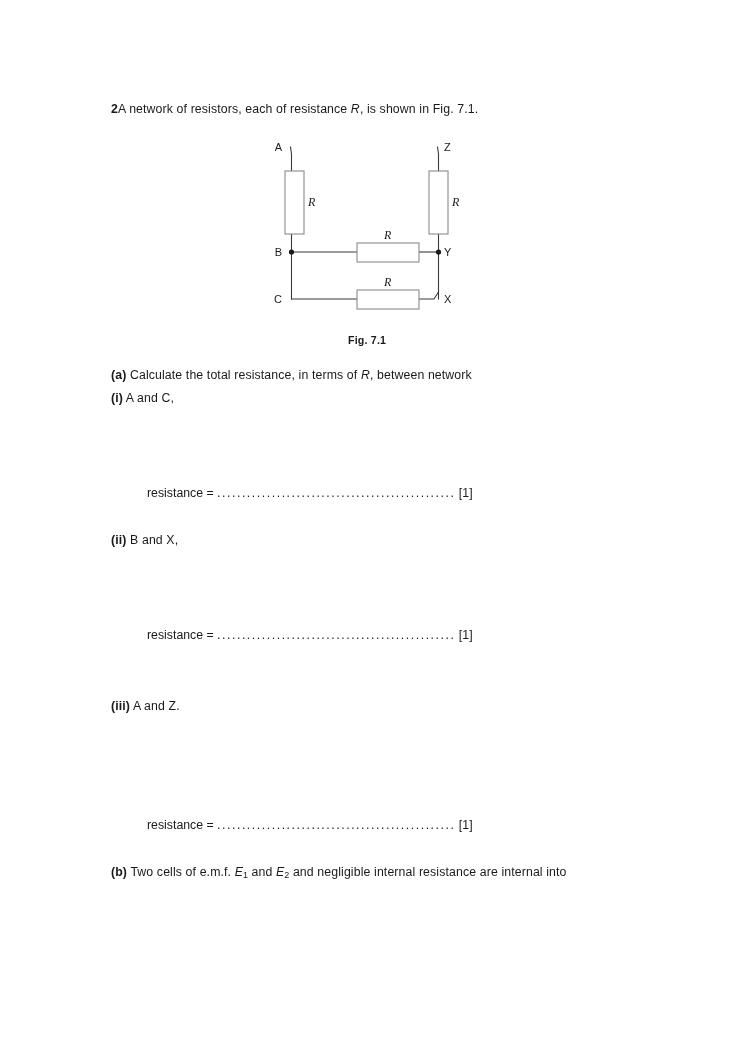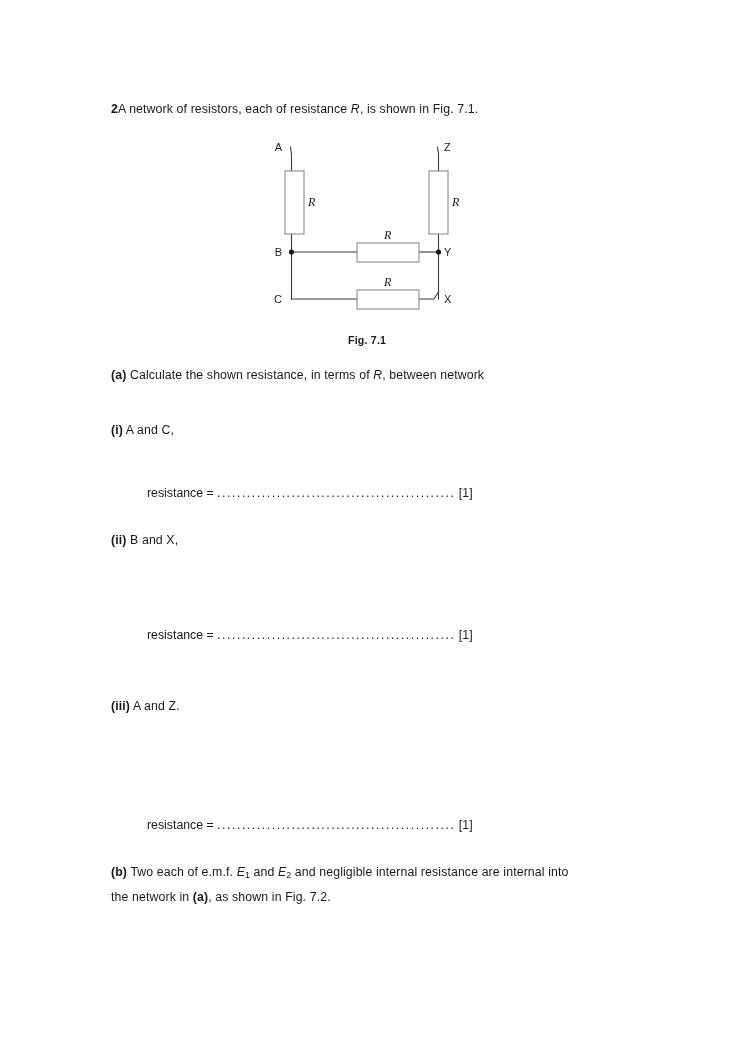--- a/index.html
+++ b/index.html
@@ -141,24 +141,24 @@
       <text class="nodelabel" x="20" y="169" text-anchor="end">C</text>
       <text class="nodelabel" x="182" y="17">Z</text>
       <text class="nodelabel" x="182" y="122">Y</text>
       <text class="nodelabel" x="182" y="169">X</text>
     </svg>
   </div>
 
   <div class="figcap" style="left:348px; top:322px;">Fig. 7.1</div>
 
   <div class="qline" style="top:355px;">
-    <span class="bold">(a)</span><span> Calculate the shown resistance, in terms of </span><span class="ital">R</span><span>, between network</span>
+    <span class="bold">(a)</span><span> Calculate the total resistance, in terms of </span><span class="ital">R</span><span>, between network</span>
   </div>
 
-  <div class="qline" style="top:378px;margin-top:32px;">
+  <div class="qline" style="top:378px;">
     <span class="bold">(i)</span><span> A and C,</span>
   </div>
 
   <div class="ansline" style="top:473px;">
     <span>resistance = </span><span class="dots">................................................</span><span class="mark"> [1]</span>
   </div>
 
   <div class="qline" style="top:520px;text-align:center;">
     <span class="bold">(ii)</span><span> B and X,</span>
   </div>
@@ -169,20 +169,17 @@
 
   <div class="qline" style="top:686px;text-align:right;">
     <span class="bold">(iii)</span><span> A and Z.</span>
   </div>
 
   <div class="ansline" style="top:805px;">
     <span>resistance = </span><span class="dots">................................................</span><span class="mark"> [1]</span>
   </div>
 
   <div class="qline" style="top:852px;">
-    <span class="bold">(b)</span><span> Two each of e.m.f. </span><span class="ital">E</span><span class="sub">1</span><span> and </span><span class="ital">E</span><span class="sub">2</span><span> and negligible internal resistance are internal into</span>
+    <span class="bold">(b)</span><span> Two cells of e.m.f. </span><span class="ital">E</span><span class="sub">1</span><span> and </span><span class="ital">E</span><span class="sub">2</span><span> and negligible internal resistance are internal into</span>
   </div>
 
-  <div class="qline" style="top:877px;">
-    <span>the network in </span><span class="bold">(a)</span><span>, as shown in Fig. 7.2.</span>
-  </div>
 
 </div>
 
 </body></html>

